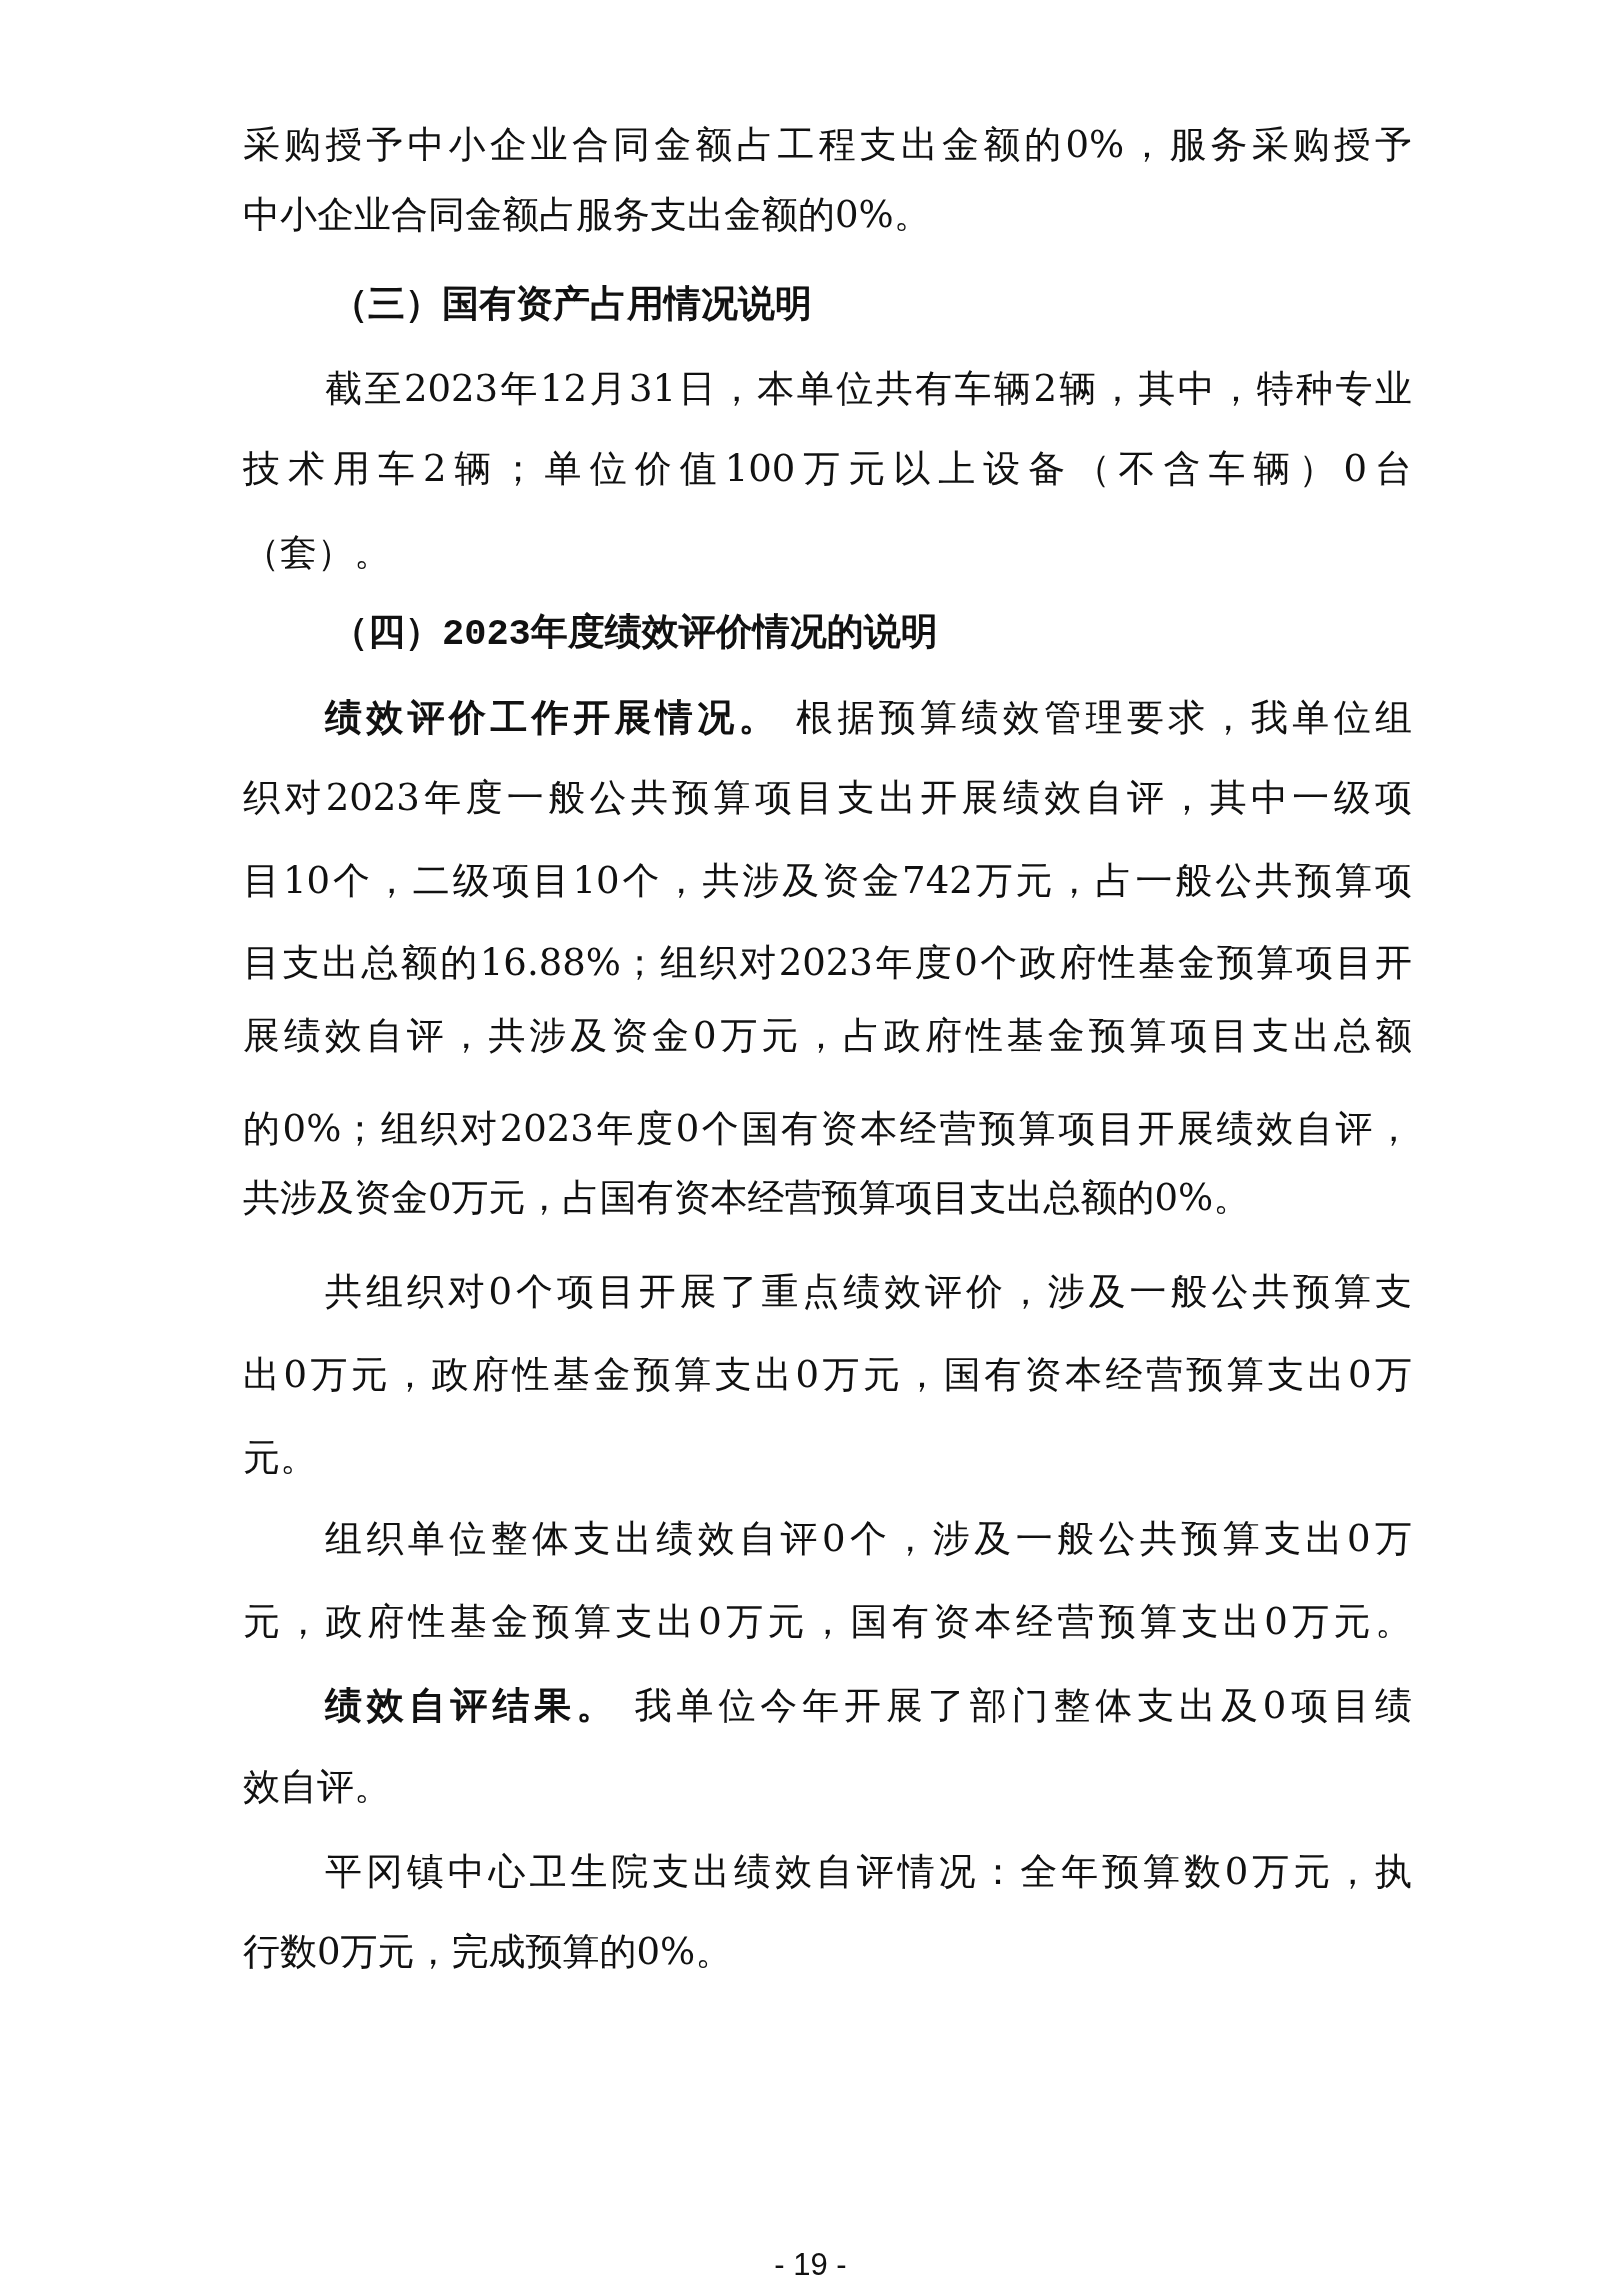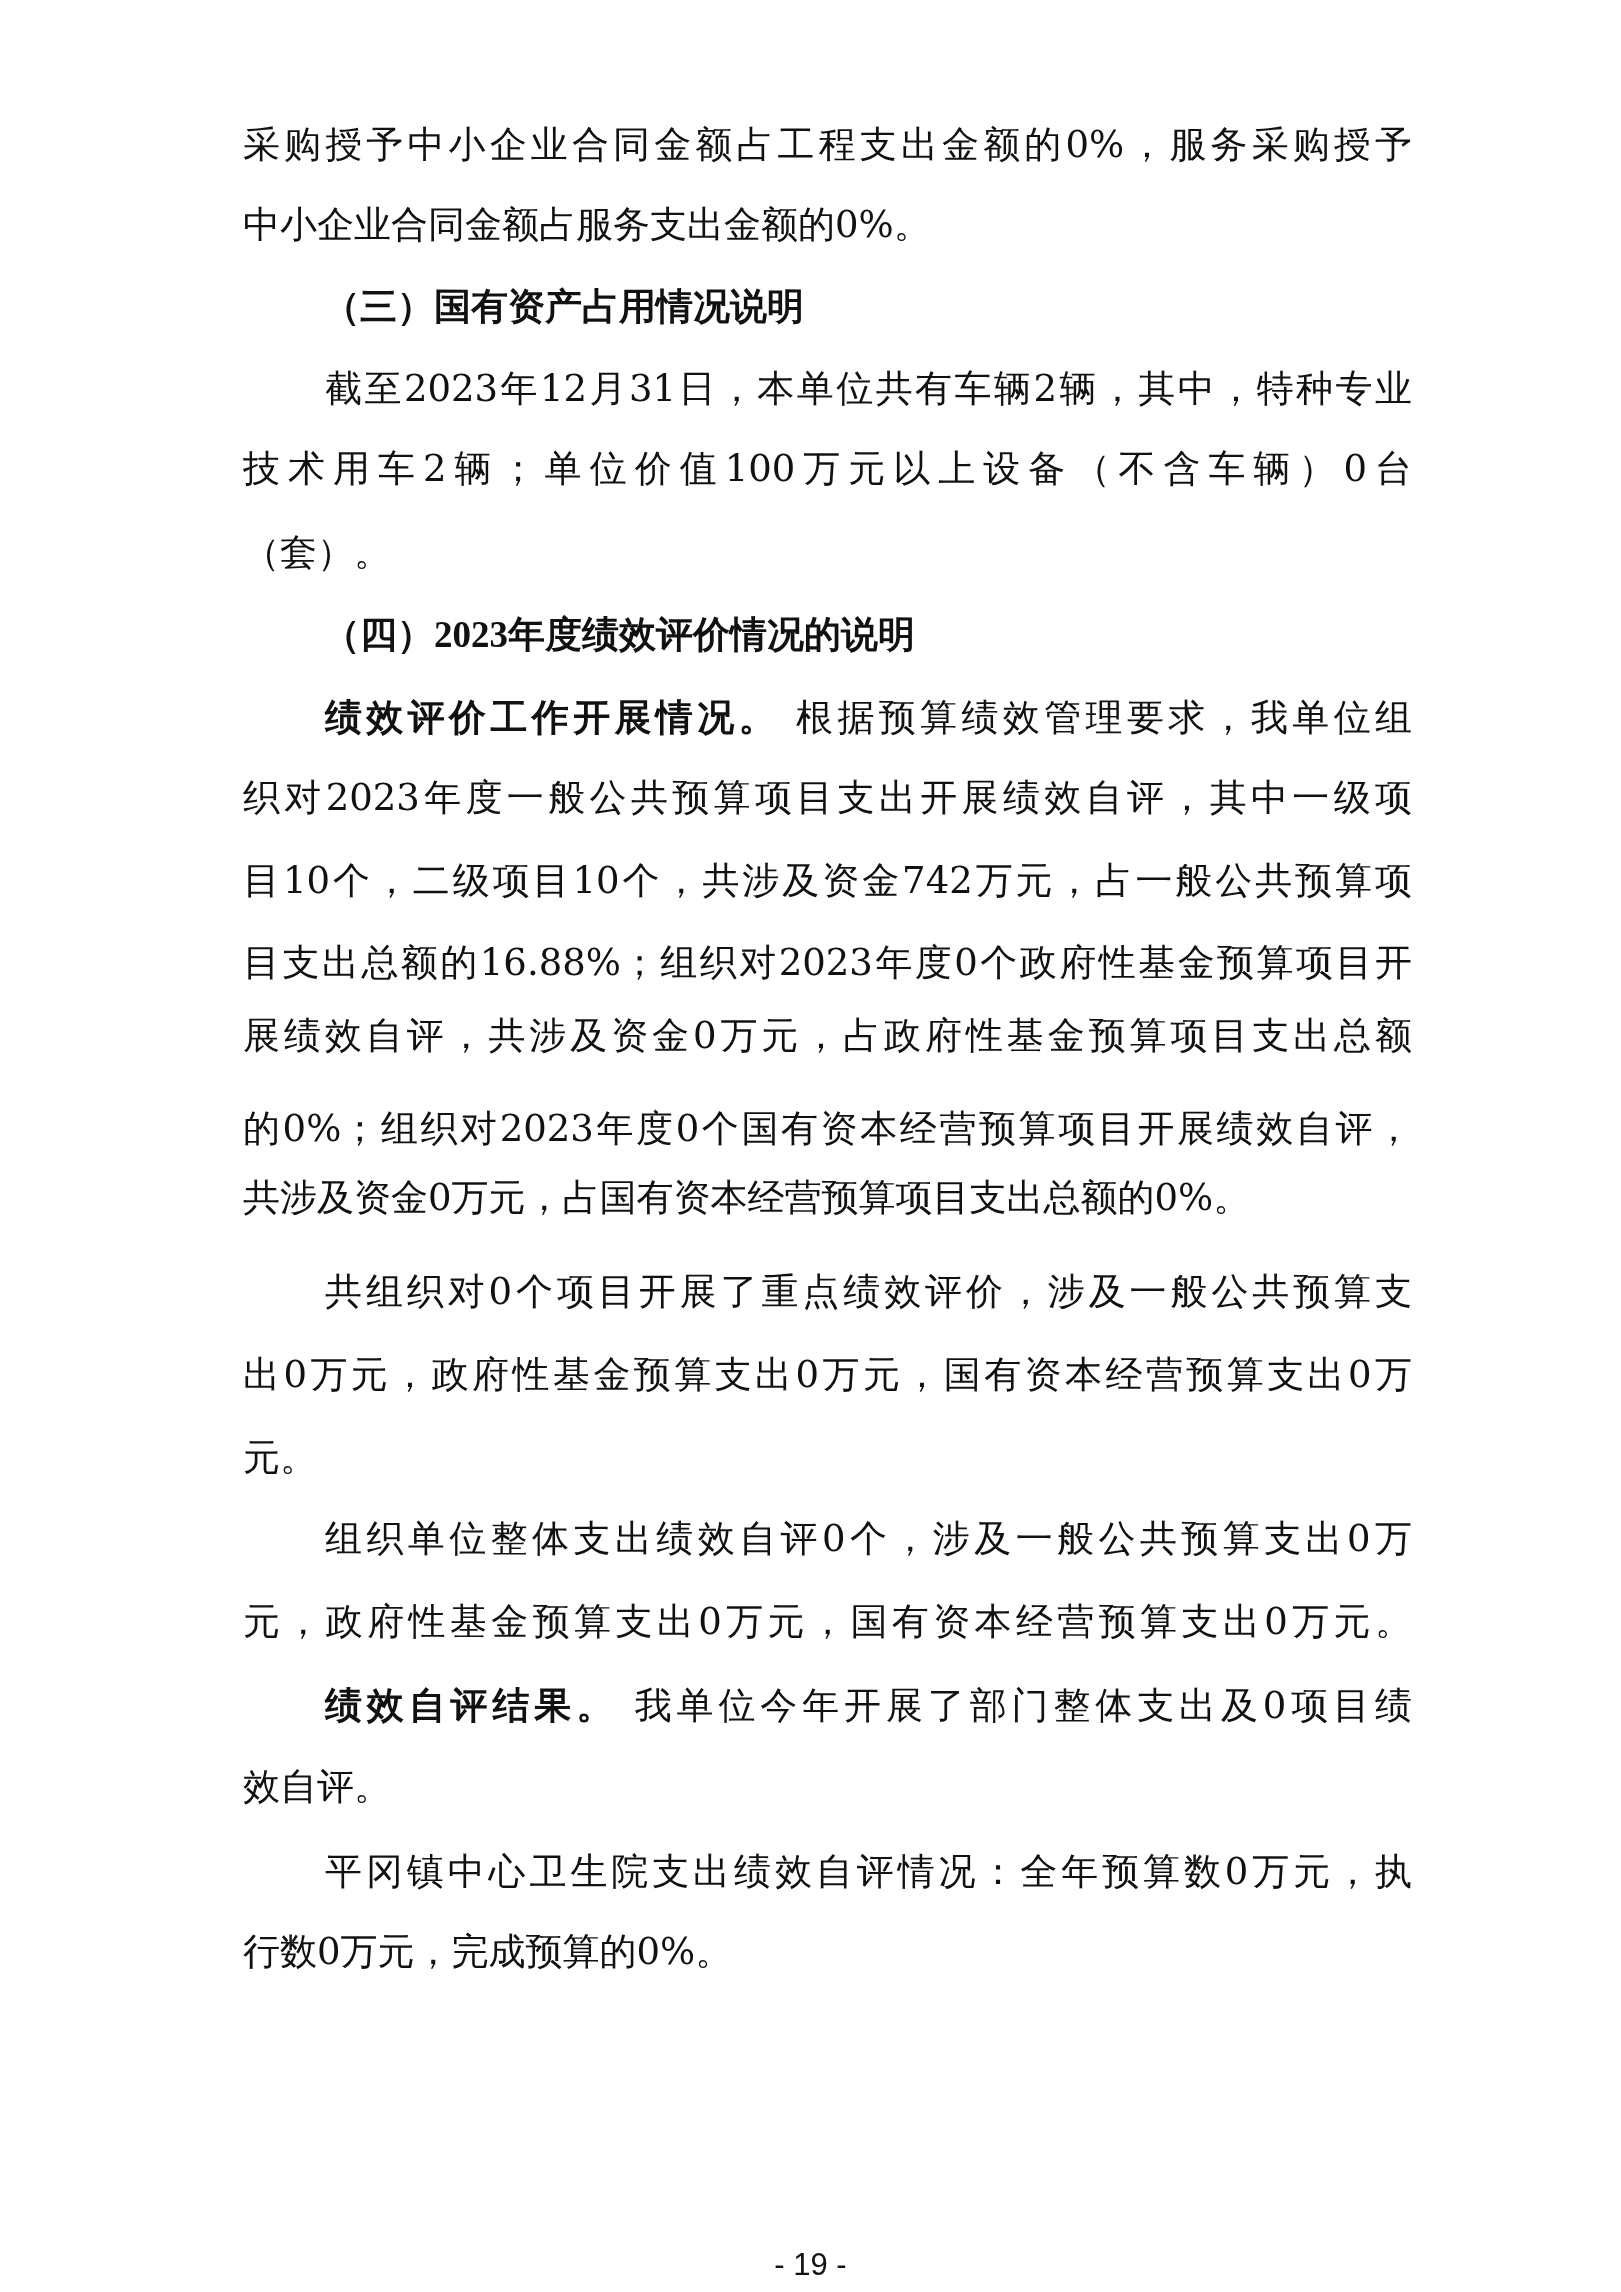--- a/index.html
+++ b/index.html
@@ -2,31 +2,31 @@
 <html><head>
 <meta charset="utf-8">
 <style>
   html, body { margin:0; padding:0; background:#ffffff; }
   body { width:1621px; height:2293px; position:relative; overflow:hidden;
          font-family:"DejaVu Serif","Liberation Serif",serif; color:#111; }
   .line { position:absolute; left:243px; width:1169px; font-size:37px; line-height:47px;
           white-space:nowrap; text-align:justify; text-align-last:justify; }
   .line.last { text-align-last:left; }
   .indent { left:325px; width:1087px; }
-  .head { font-family:Liberation Serif, serif; font-weight:bold; left:323px; width:auto; text-align-last:left; }
+  .head { font-family:Liberation Mono, monospace; font-weight:bold; left:331px; width:auto; text-align-last:left; }
   b { font-family:Liberation Sans, sans-serif; font-weight:bold; }
   .pagenum { position:absolute; left:0; width:1621px; top:2247px; text-align:center;
              font-family:"Liberation Sans",sans-serif; font-size:31px; }
 </style>
 </head>
 <body>
 
 <div>
   <div class="line" style="top:121px">采购授予中小企业合同金额占工程支出金额的0%，服务采购授予</div>
-  <div class="line last" style="top:201px">中小企业合同金额占服务支出金额的0%。</div>
+  <div class="line last" style="top:191px">中小企业合同金额占服务支出金额的0%。</div>
   <div class="line head" style="top:283px">（三）国有资产占用情况说明</div>
   <div class="line indent" style="top:365px">截至2023年12月31日，本单位共有车辆2辆，其中，特种专业</div>
   <div class="line" style="top:445px">技术用车2辆；单位价值100万元以上设备（不含车辆）0台</div>
   <div class="line last" style="top:529px">（套）。</div>
   <div class="line head" style="top:611px">（四）2023年度绩效评价情况的说明</div>
   <div class="line indent" style="top:694px"><b>绩效评价工作开展情况。</b> <span>根据预算绩效管理要求，我单位组</span></div>
   <div class="line" style="top:774px">织对2023年度一般公共预算项目支出开展绩效自评，其中一级项</div>
   <div class="line" style="top:857px">目10个，二级项目10个，共涉及资金742万元，占一般公共预算项</div>
   <div class="line" style="top:939px">目支出总额的16.88%；组织对2023年度0个政府性基金预算项目开</div>
   <div class="line" style="top:1012px">展绩效自评，共涉及资金0万元，占政府性基金预算项目支出总额</div>

